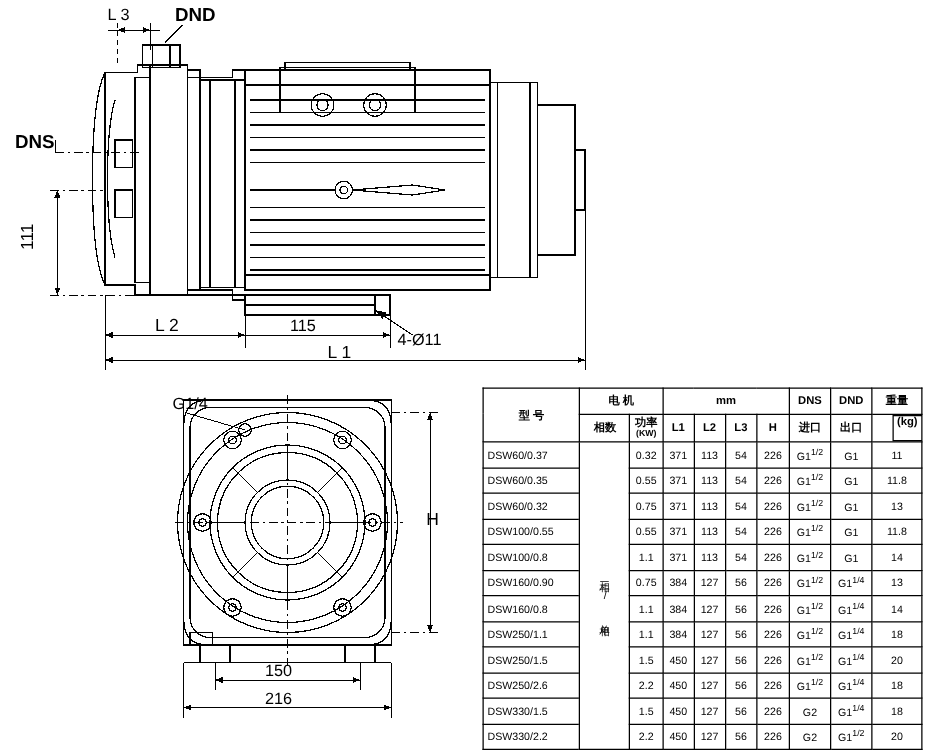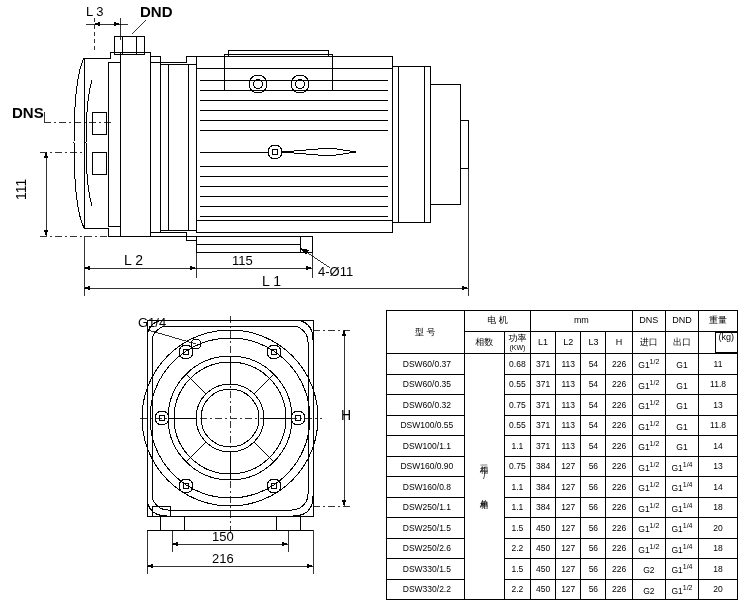--- a/index.html
+++ b/index.html
@@ -25,22 +25,22 @@
     line-height:1;
   }
   .spec-table td,.spec-table th{
     border:1px solid #000;
     text-align:center;
     vertical-align:middle;
     padding:0;
     height:19.5px;
     font-weight:normal;
   }
-  .spec-table th{font-weight:normal;font-size:9px;margin-left:16px;}
-  .spec-table td.model{font-size:8.5px;text-align:center;padding-left:3px;width:64px;}
+  .spec-table th{font-weight:bold;font-size:9px;margin-left:16px;}
+  .spec-table td.model{font-size:8.5px;text-align:left;padding-left:3px;width:64px;}
   .th-model{width:64px;}
   .th-motor{width:34px;}
   .th-kw{width:22px;}
   .th-num{width:21px;}
   .th-h{width:22px;}
   .th-dns{width:28px;}
   .th-dnd{width:28px;}
   .th-w{width:26px;}
   .vert{
     writing-mode:vertical-rl;
@@ -268,21 +268,21 @@
       <th class="th-h">H</th>
       <th>进口</th>
       <th>出口</th>
       <th class="tiny">(kg)</th>
     </tr>
   </thead>
   <tbody>
     <tr>
       <td class="model">DSW60/0.37</td>
       <td rowspan="12" class="vert">三相 / 单相</td>
-      <td>0.68</td>
+      <td>0.32</td>
       <td>371</td>
       <td>113</td>
       <td>54</td>
       <td>226</td>
       <td><span>G1</span><span class="frac">1/2</span></td>
       <td><span>G1</span><span class="frac"></span></td>
       <td>11</td>
     </tr>
     <tr>
       <td class="model">DSW60/0.35</td>
@@ -311,21 +311,21 @@
       <td>0.55</td>
       <td>371</td>
       <td>113</td>
       <td>54</td>
       <td>226</td>
       <td><span>G1</span><span class="frac">1/2</span></td>
       <td><span>G1</span><span class="frac"></span></td>
       <td>11.8</td>
     </tr>
     <tr>
-      <td class="model">DSW100/1.1</td>
+      <td class="model">DSW100/0.8</td>
       <td>1.1</td>
       <td>371</td>
       <td>113</td>
       <td>54</td>
       <td>226</td>
       <td><span>G1</span><span class="frac">1/2</span></td>
       <td><span>G1</span><span class="frac"></span></td>
       <td>14</td>
     </tr>
     <tr>

